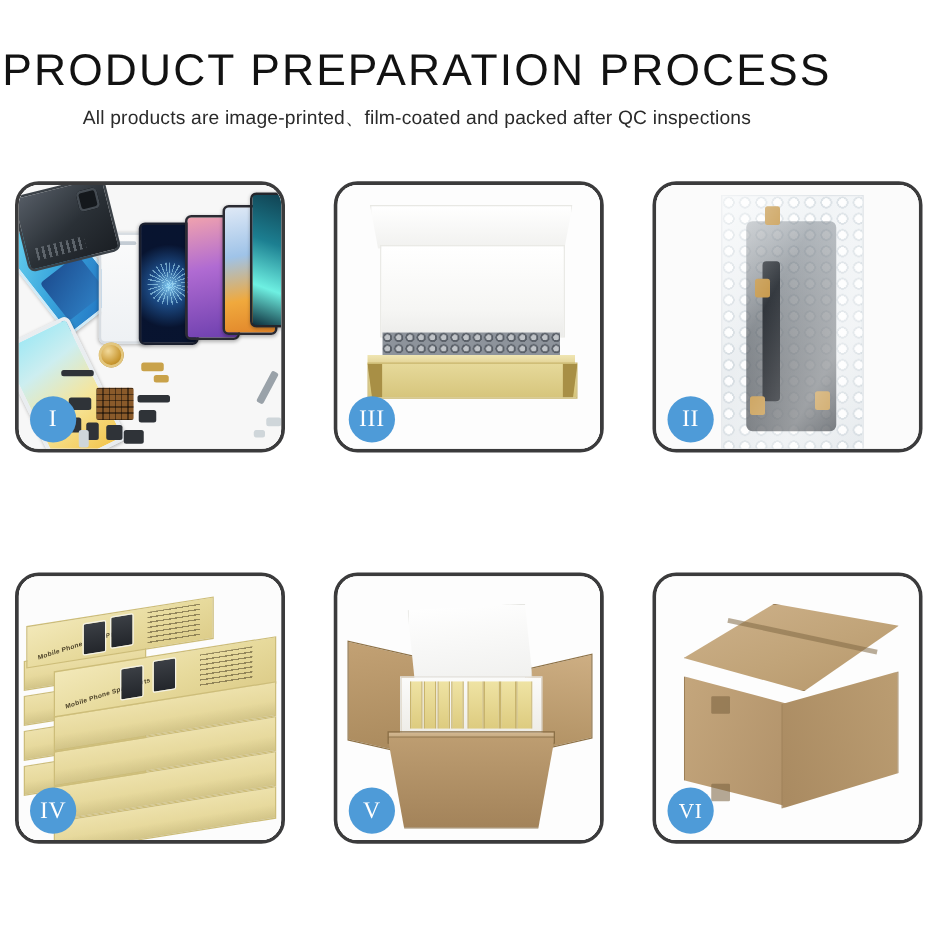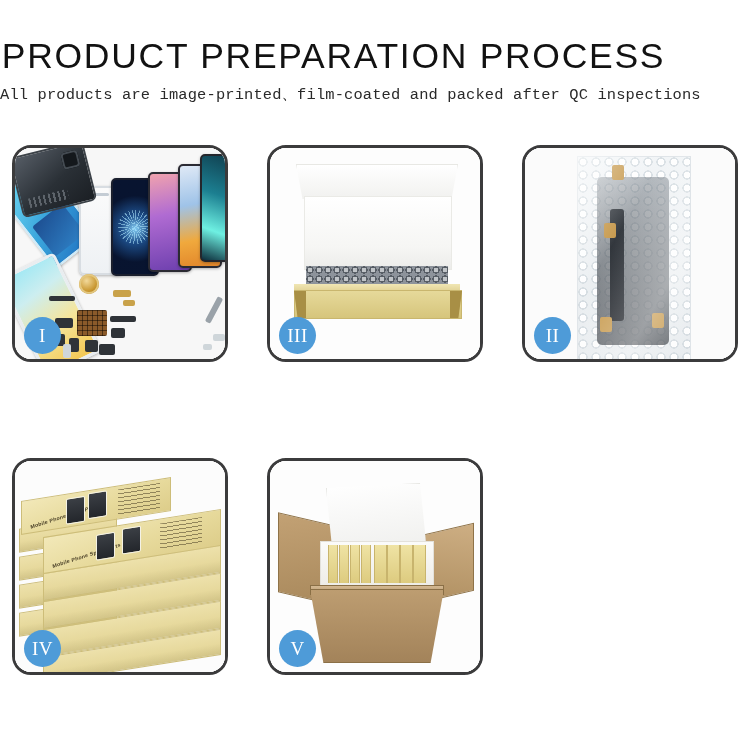--- a/index.html
+++ b/index.html
@@ -34,21 +34,20 @@
     font-family: "Liberation Sans", sans-serif;
   }
   .page-subtitle {
     margin: 0;
     padding-top: 9px;
     font-size: 15.4px;
     font-weight: 400;
     letter-spacing: 0.15px;
     color: #2a2a2a;
     white-space: nowrap;
-    font-family: Liberation Mono, monospace;
   }
 
   
   .grid {
     position: absolute;
     left: 12px;
     top: 145px;
     width: 726px;
     display: grid;
     grid-template-columns: repeat(3, 216px);
@@ -516,14 +515,27 @@
           <span class="yb" style="left:74px;width:11px;"></span>
           <span class="yb" style="left:87px;width:11px;"></span>
         </div>
         <div class="c5-rim"></div>
         <div class="c5-body"></div>
       </div>
       <div class="badge">V</div>
     </div>
   </div>
 
+  <div class="panel">
+    <div class="panel-stage">
+      <div class="p6-bg">
+        <div class="c6-top"></div>
+        <div class="c6-seam"></div>
+        <div class="c6-left"></div>
+        <div class="c6-right"></div>
+        <div class="c6-tape" style="left:44px;top:96px;"></div>
+        <div class="c6-tape" style="left:44px;top:166px;"></div>
+      </div>
+      <div class="badge wide">VI</div>
+    </div>
+  </div>
 
 </div>
 
 </body></html>

